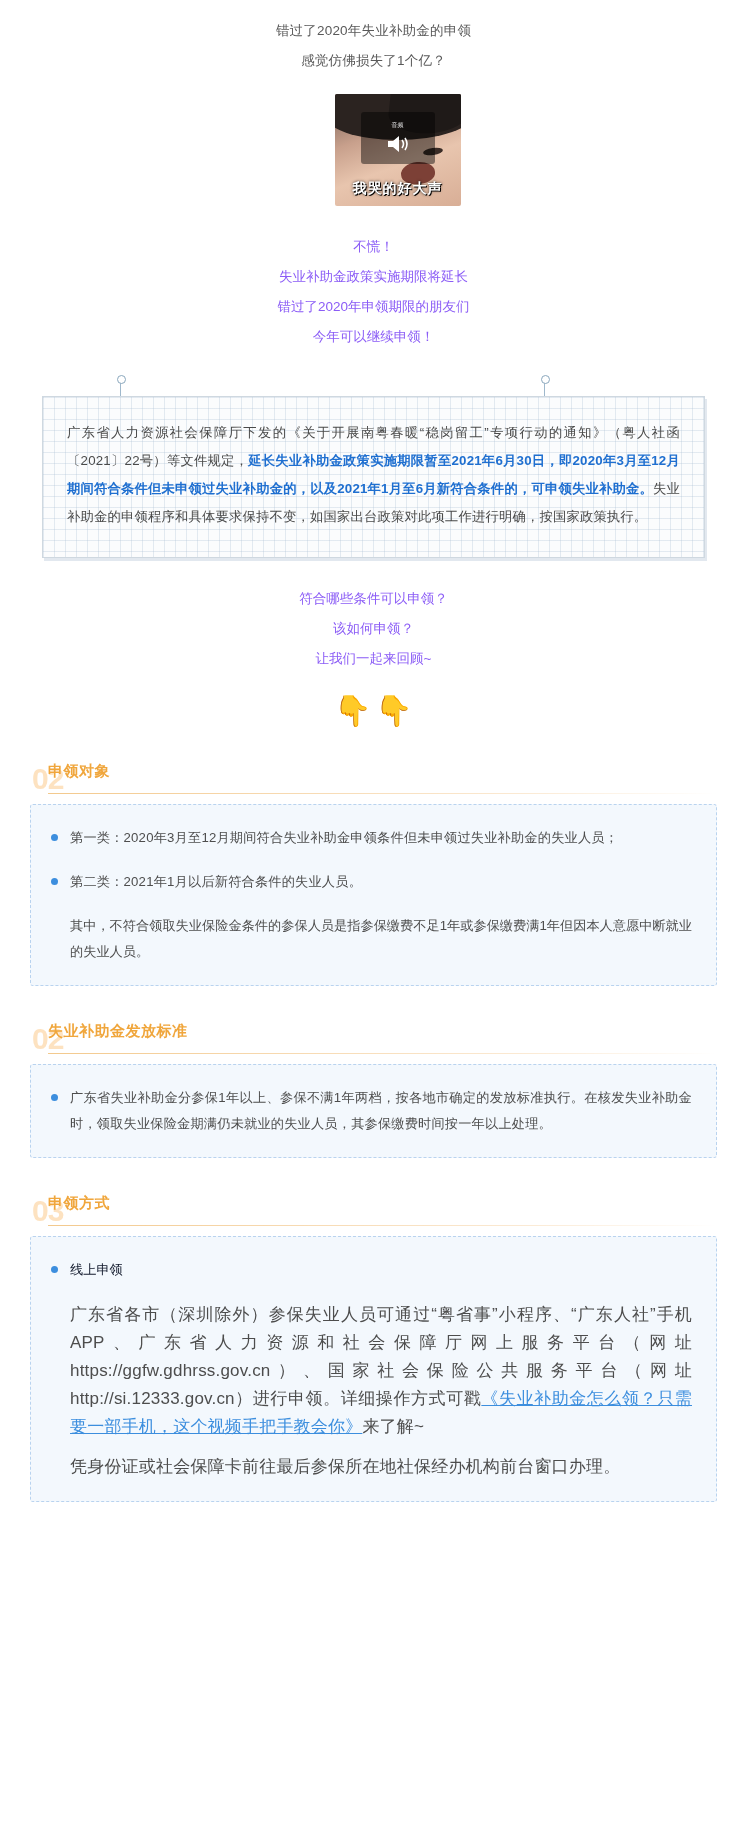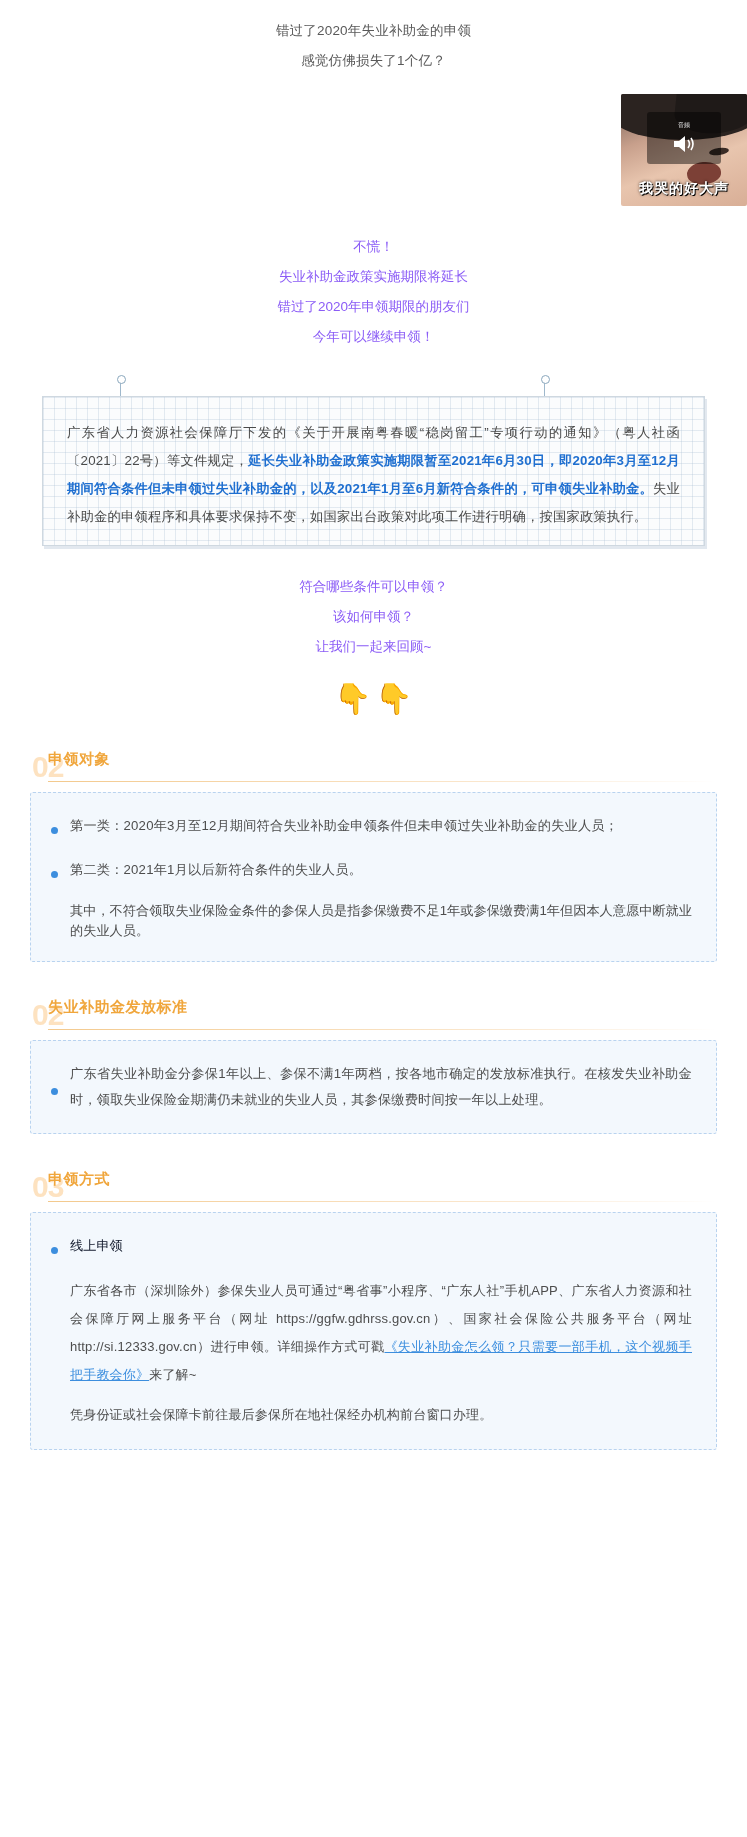--- a/index.html
+++ b/index.html
@@ -29,21 +29,21 @@
   .intro .line {
     font-size: 13.5px;
     color: #595959;
     line-height: 30px;
     letter-spacing: 0.2px;
   }
 
   
   .meme-wrap {
     display: flex;
-    justify-content: flex-end;
+    justify-content: center;
     margin-top: 18px;
     margin-bottom: 14px;
     padding-left: 48px;
   }
   .meme {
     width: 126px;
     height: 112px;
     position: relative;
     overflow: hidden;
     border-radius: 2px;
@@ -139,21 +139,21 @@
   .pin-right { right: 160px; }
 
   .quote-card {
     position: relative;
     border: 1px solid #cfd8e0;
     background-color: #fbfcfd;
     background-image:
       linear-gradient(to right, rgba(170,190,210,0.30) 1px, transparent 1px),
       linear-gradient(to bottom, rgba(170,190,210,0.30) 1px, transparent 1px);
     background-size: 11px 11px;
-    padding: 22px 24px 14px 24px;
+    padding: 22px 24px 26px 24px;
     box-shadow: 2px 3px 0 rgba(140,165,190,0.25);
   }
   .quote-card::after {
     content: "";
     position: absolute;
     left: 8px; right: -4px; bottom: -5px;
     height: 5px;
     background: #eef2f6;
     border: 1px solid #d7dee6;
     border-top: none;
@@ -232,21 +232,21 @@
 
   
   .card {
     border: 1px dashed #b9d3ef;
     background: #f3f8fd;
     border-radius: 3px;
     padding: 20px 24px 20px 20px;
   }
   .bullet-row {
     display: flex;
-    align-items: center;
+    align-items: flex-start;
     margin-bottom: 18px;
   }
   .bullet-row:last-child { margin-bottom: 0; }
   .dot {
     flex: 0 0 auto;
     width: 7px; height: 7px;
     border-radius: 50%;
     background: #3c8ede;
     margin-top: 9px;
     margin-right: 12px;
@@ -256,33 +256,33 @@
     font-size: 13.2px;
     line-height: 26px;
     color: #4d4d4d;
     text-align: justify;
     letter-spacing: 0.2px;
   }
   .note {
     margin-left: 19px;
     margin-top: 14px;
     font-size: 13.2px;
-    line-height: 20px;
+    line-height: 26px;
     color: #4d4d4d;
     text-align: justify;
   }
   .sub-label {
     font-size: 13.2px;
     color: #0f172a;
     line-height: 26px;
   }
   .para {
     margin-left: 19px;
     margin-top: 12px;
-    font-size: 13px;
+    font-size: 17px;
     line-height: 28px;
     color: #4d4d4d;
     text-align: justify;
     letter-spacing: 0.2px;
   }
   .para a, .link {
     color: #3c8ede;
     text-decoration: underline;
   }
   .spacer-bottom { height: 44px; }

